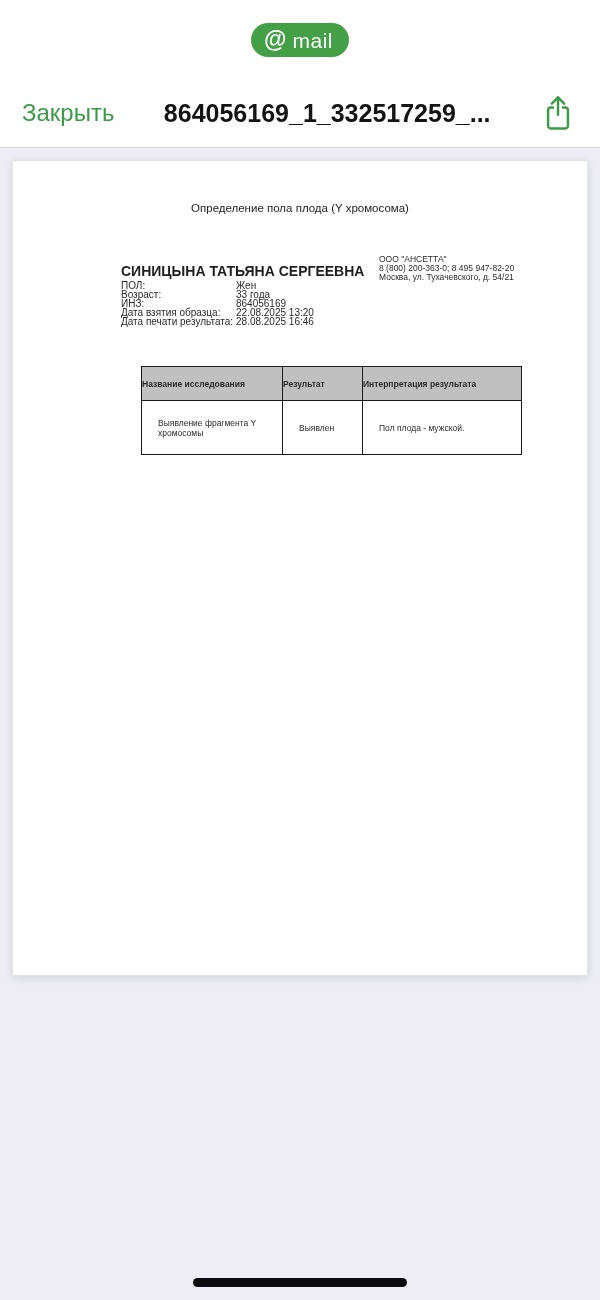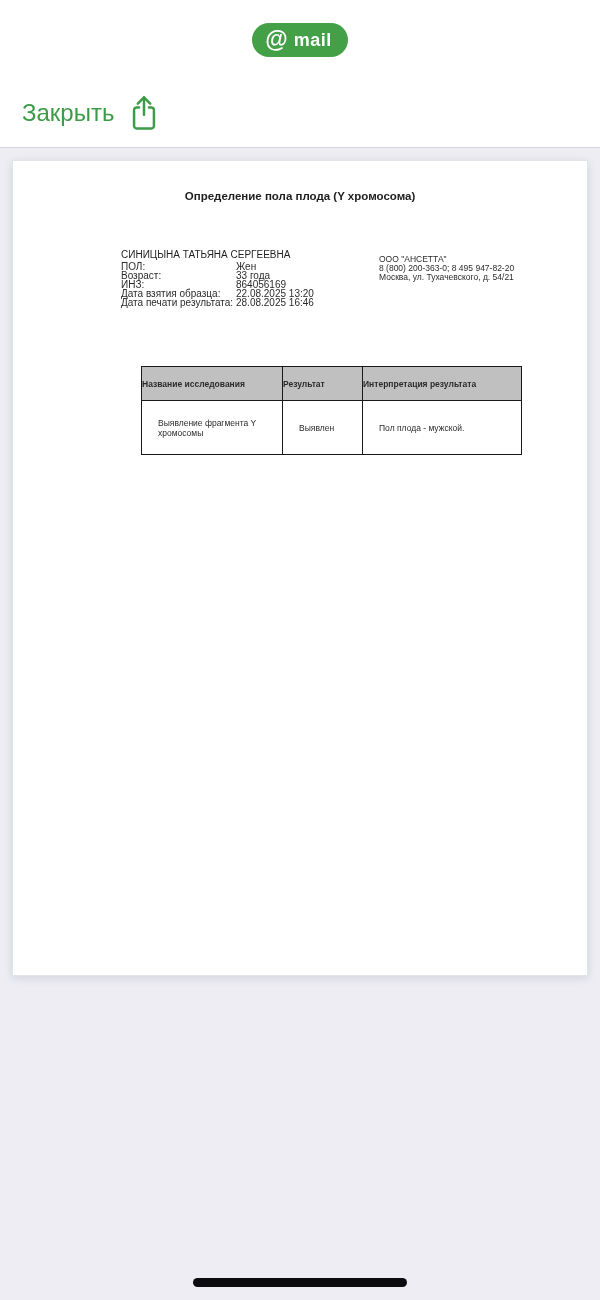--- a/index.html
+++ b/index.html
@@ -25,21 +25,21 @@
     border-radius: 17px;
     display: flex; align-items: center;
     padding: 0 16px 0 13px;
     gap: 6px;
   }
   .mail-logo .at {
     font-size: 23px; font-weight: 700; line-height: 1;
     position: relative; top: -1px;
   }
   .mail-logo .brand {
-    font-size: 18px; font-weight: 700; letter-spacing: 0.5px; line-height: 1;
+    font-size: 21px; font-weight: 400; letter-spacing: 0.5px; line-height: 1;
   }
   .header-bar {
     position: absolute; top: 90px; left: 0; width: 600px; height: 46px;
     display: flex; align-items: center; gap: 12px;
   }
   .close-btn {
     flex: 0 0 auto;
     margin-left: 22px;
     font-size: 24px;
     color: #3C9B46;
@@ -69,27 +69,27 @@
   }
   .doc-page {
     position: absolute; left: 12px; top: 11px;
     width: 576px; height: 816px;
     background: #ffffff;
     border: 1px solid #e3e3e9;
     box-shadow: 0 2px 8px rgba(60,60,90,0.14);
     color: #2b2b2b;
   }
   .doc-title {
-    position: absolute; top: 29px; left: 0; width: 100%;
+    position: absolute; top: 41px; left: 0; width: 100%;
     text-align: center;
-    font-size: 11.5px; font-weight: 700; color: #1e1e1e;
+    font-size: 11.5px; font-weight: 400; color: #1e1e1e;
   }
   .info-section { position: absolute; top: 88px; left: 0; width: 100%; }
   .patient-block { position: absolute; left: 108px; top: 0; width: 250px; }
-  .patient-name { font-size: 10px; font-weight: 400; color: #1e1e1e; margin-bottom: 2px; }
+  .patient-name { font-size: 14px; font-weight: 700; color: #1e1e1e; margin-bottom: 2px; margin-top: 14px; }
   .kv-row { display: flex; line-height: 9px; font-size: 10px; }
   .kv-label { width: 115px; flex: 0 0 115px; }
   .kv-value { flex: 1; }
   .clinic-block { position: absolute; left: 366px; top: 6px; width: 200px; font-size: 8.5px; line-height: 9px; }
 
   .results-table {
     position: absolute; left: 128px; top: 205px;
     border-collapse: collapse;
     table-layout: fixed;
     width: 380px;
@@ -123,20 +123,21 @@
 
 <div class="top-chrome">
   <div class="logo-wrap">
     <div class="mail-logo">
       <span class="at">@</span>
       <span class="brand">mail</span>
     </div>
   </div>
   <div class="header-bar">
     <button class="close-btn">Закрыть</button>
+    <div class="doc-filename">864056169_1_332517259_...</div>
     <button class="share-btn">
       <span style="display:flex">
         <svg width="30" height="36" viewBox="0 0 24 29" fill="none" stroke="#3C9B46" stroke-width="2" stroke-linecap="round" stroke-linejoin="round">
           <path d="M12 2 V 16"></path>
           <path d="M7 7 L 12 2 L 17 7"></path>
           <path d="M8 10 H 6 C 5 10 4 11 4 12 V 25 C 4 26 5 27 6 27 H 18 C 19 27 20 26 20 25 V 12 C 20 11 19 10 18 10 H 16"></path>
         </svg>
       </span>
     </button>
   </div>

